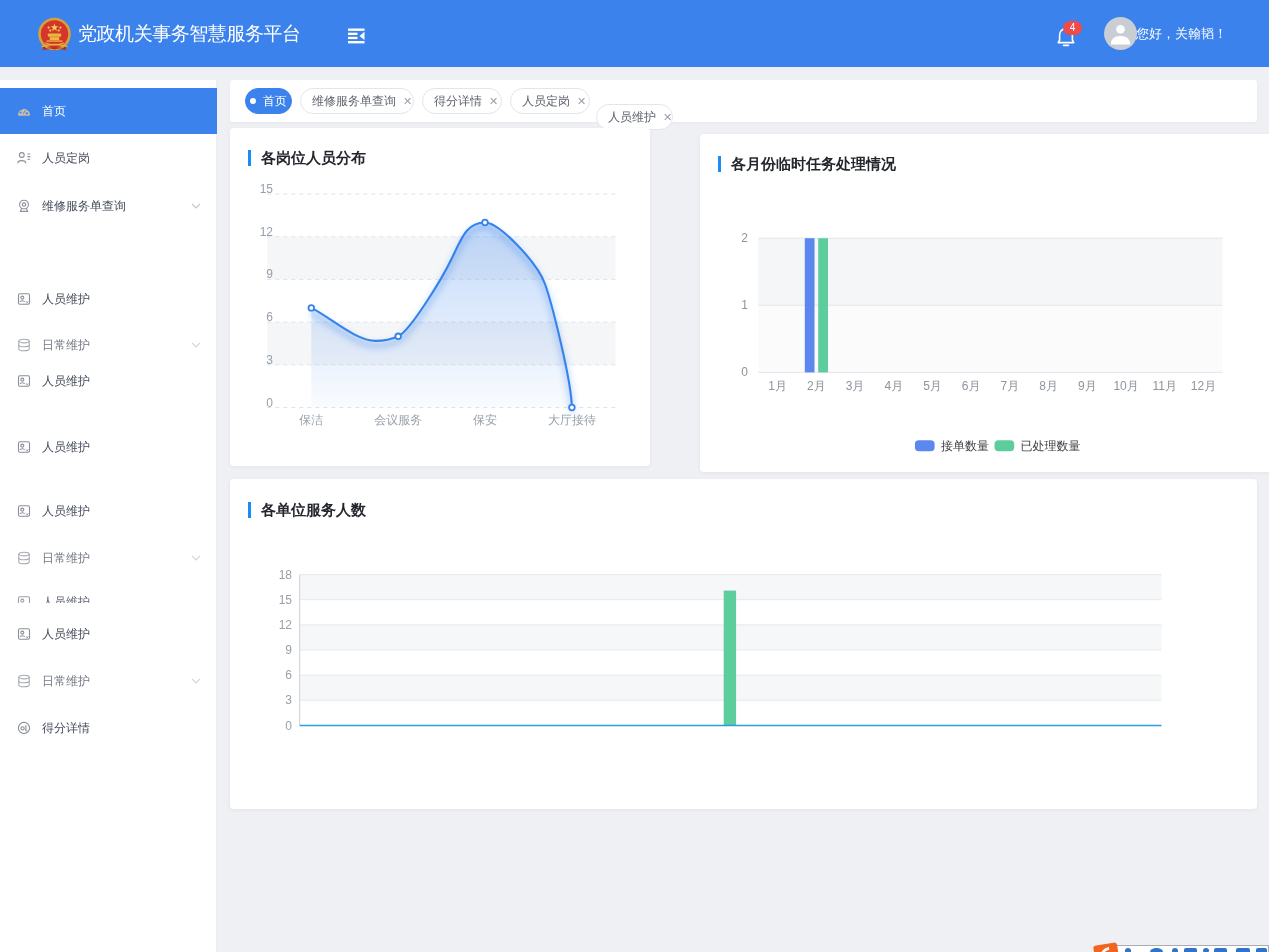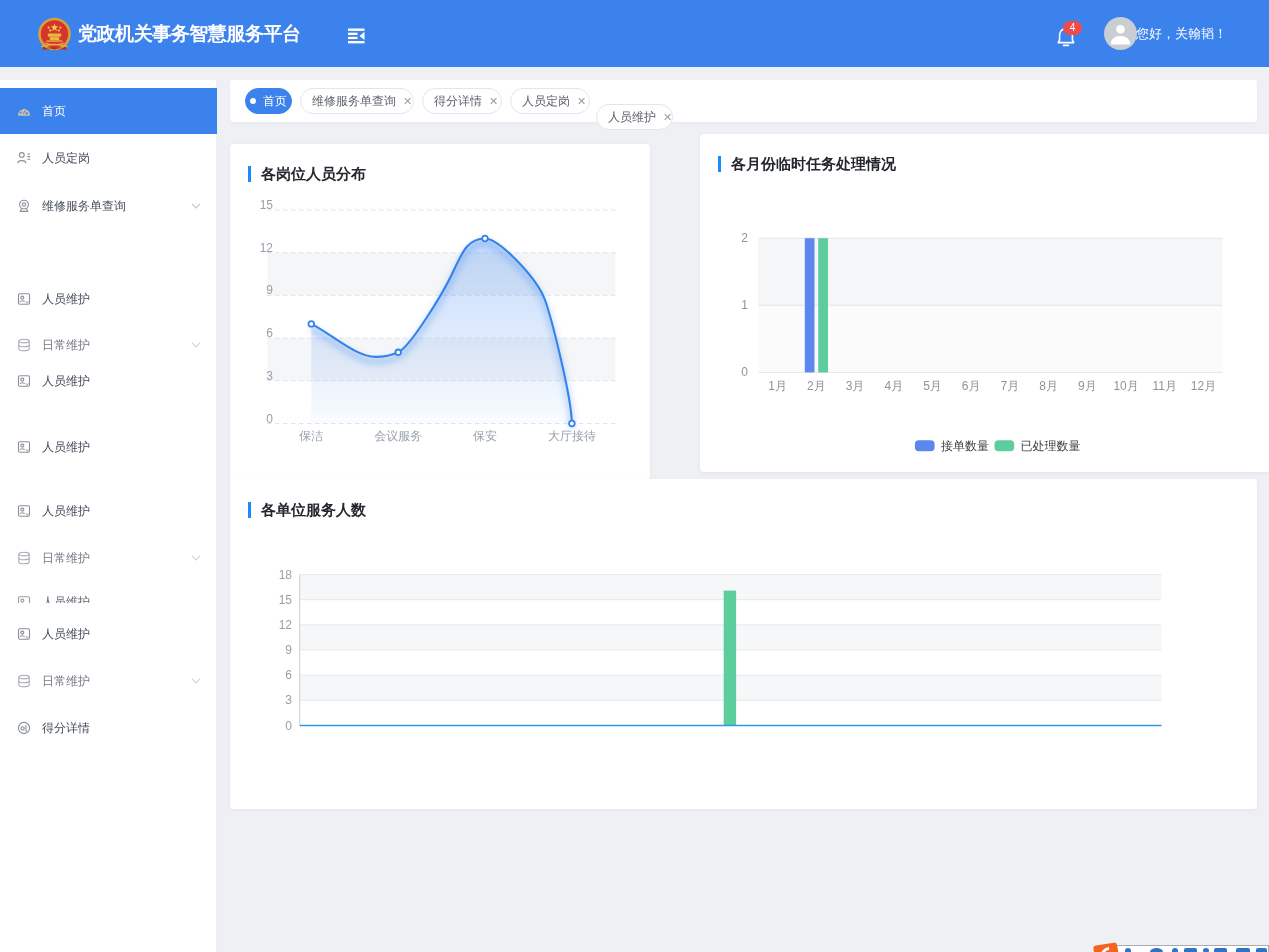--- a/index.html
+++ b/index.html
@@ -3,21 +3,21 @@
 <meta charset="utf-8">
 <title>党政机关事务智慧服务平台</title>
 <style>
 * { margin:0; padding:0; box-sizing:border-box; }
 html,body { width:1269px; height:952px; overflow:hidden; background:#eef0f4;
   font-family:"Liberation Sans", sans-serif; }
 .abs { position:absolute; }
 
 #header { position:absolute; left:0; top:0; width:1269px; height:67px; background:#3b82ec; }
 #title { position:absolute; left:78px; top:0; height:67px; line-height:67px; color:#fff;
-  font-size:19px; font-weight:bold; letter-spacing:-0.45px; }
+  font-size:19px; font-weight:normal; letter-spacing:-0.45px; }
 #hello { position:absolute; right:32px; top:0; height:67px; line-height:67px; color:#fff; font-size:13px; }
 #avatar { position:absolute; left:1104px; top:17px; width:33px; height:33px; border-radius:50%;
   background:#c9cdd4; overflow:hidden; }
 
 #sidebar { position:absolute; left:0; top:80px; width:217px; height:872px; background:#fff;
   border-right:1px solid #eceef2; }
 .mrow { position:absolute; left:0; width:217px; height:46px; display:flex; align-items:center; }
 .mrow .mico { position:absolute; left:17px; width:14px; height:14px; }
 .mrow .mtxt { position:absolute; left:42px; font-size:12px; color:#434a59; white-space:nowrap; }
 .mrow .chev { position:absolute; left:191px; top:50%; margin-top:-3px; }
@@ -27,21 +27,21 @@
 #tabstrip { position:absolute; left:230px; top:80px; width:1027px; height:42px; background:#fff;
   border-radius:3px; box-shadow:0 1px 3px rgba(0,0,0,0.04); }
 .pill { position:absolute; top:8px; height:26px; border:1px solid #e2e6ec; border-radius:14px;
   background:#fff; font-size:12px; color:#5c616b; line-height:24px; white-space:nowrap; }
 .pill .px { color:#9aa0a8; font-size:11px; margin-left:7px; }
 .pill.act { background:#3b82ec; border-color:#3b82ec; color:#fff; }
 .pill.act .dot { display:inline-block; width:6px; height:6px; border-radius:50%; background:#fff;
   margin-right:7px; vertical-align:1px; }
 
 .card { position:absolute; background:#fff; border-radius:4px; box-shadow:0 1px 4px rgba(0,0,0,0.05); }
-#card1 { left:230px; top:144px; width:420px; height:338px; }
+#card1 { left:230px; top:128px; width:420px; height:338px; }
 #card2 { left:700px; top:134px; width:593px; height:338px; }
 #card3 { left:230px; top:479px; width:1027px; height:330px; }
 .ctitle { position:absolute; left:18px; top:22px; height:16px; line-height:16px;
   font-size:15px; font-weight:bold; color:#23262c; padding-left:10px;
   border-left:3px solid #1b8bf9; }
 #card3 .ctitle { top:14px;margin-top:9px; }
 svg text { font-family:"Liberation Sans", sans-serif; }
 
 #minibar { position:absolute; left:1113px; top:945px; width:156px; height:10px; background:#fff;
   border:1px solid #a9adb3; border-bottom:none; border-radius:4px 0 0 0; }

